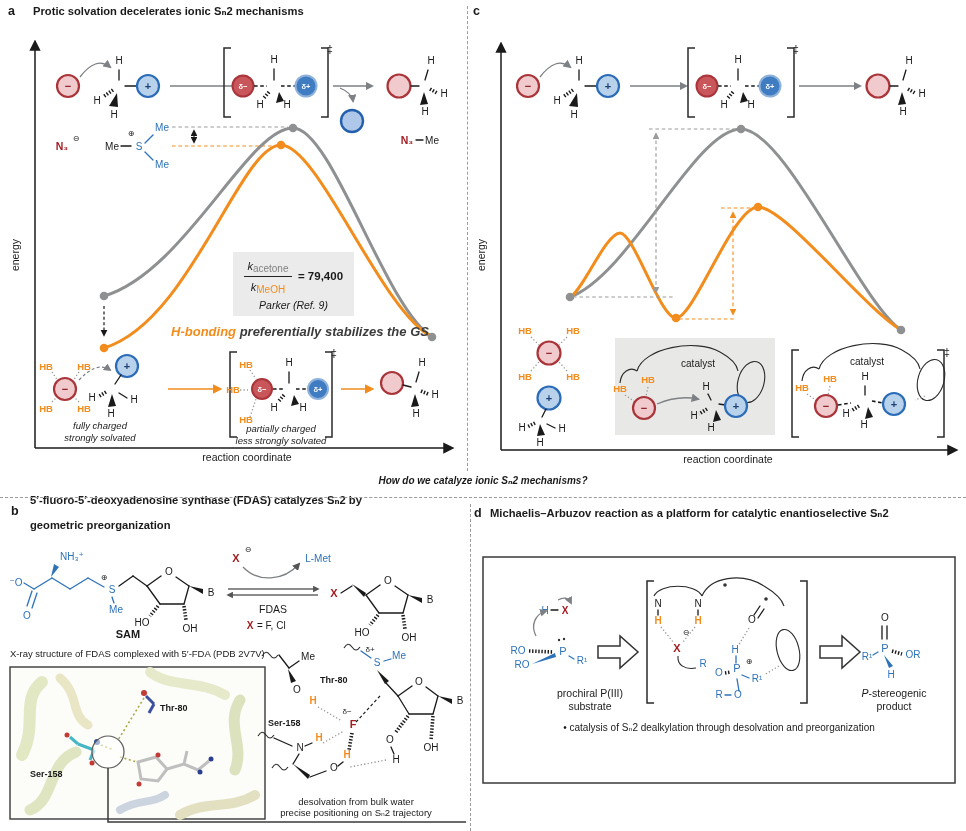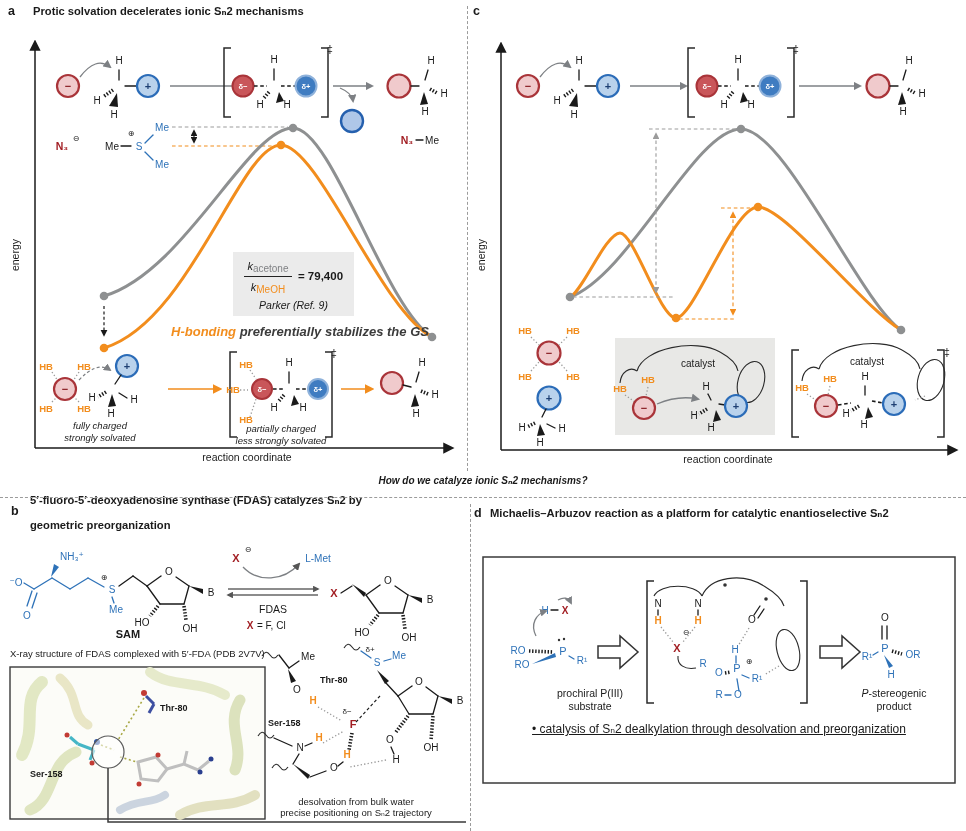--- a/index.html
+++ b/index.html
@@ -49,21 +49,21 @@
   .frac{display:flex;flex-direction:column;align-items:center;line-height:1;}
   .frac .bar{width:48px;border-top:1.1px solid #222;margin:1.5px 0;}
   .kk{font-style:italic;font-size:11px;}
   .subt{font-size:10px;vertical-align:-2px;}
   .subg{color:#808285}.subo{color:#F28D1D}
   .eqres{font-weight:700;font-size:11.5px;margin-left:6px;}
   .eqref{font-style:italic;font-size:10.5px;margin-top:4px;}
   #hnote{left:170px;top:324px;width:260px;text-align:center;font-size:13px;font-style:italic;font-weight:700;}
   #hnote .rest{color:#3c3c3c;}
   #question{left:0;top:475px;width:966px;text-align:center;font-size:10px;font-weight:700;font-style:italic;}
-  .bullet{left:483px;width:472px;text-align:center;font-size:12px;text-decoration:underline;}
+  .bullet{left:483px;width:472px;text-align:center;font-size:10px;}
 </style>
 </head>
 <body>
 
 <div id="fig">
 
   <svg style="left:0;top:0" width="470" height="497" viewBox="0 0 470 497">
     <defs>
       <marker id="aG" viewBox="0 0 10 10" refX="7.5" refY="5" markerWidth="6.5" markerHeight="6.5" orient="auto-start-reverse">
           <path d="M0,0L10,5L0,10z" fill="#7d8084"></path>

